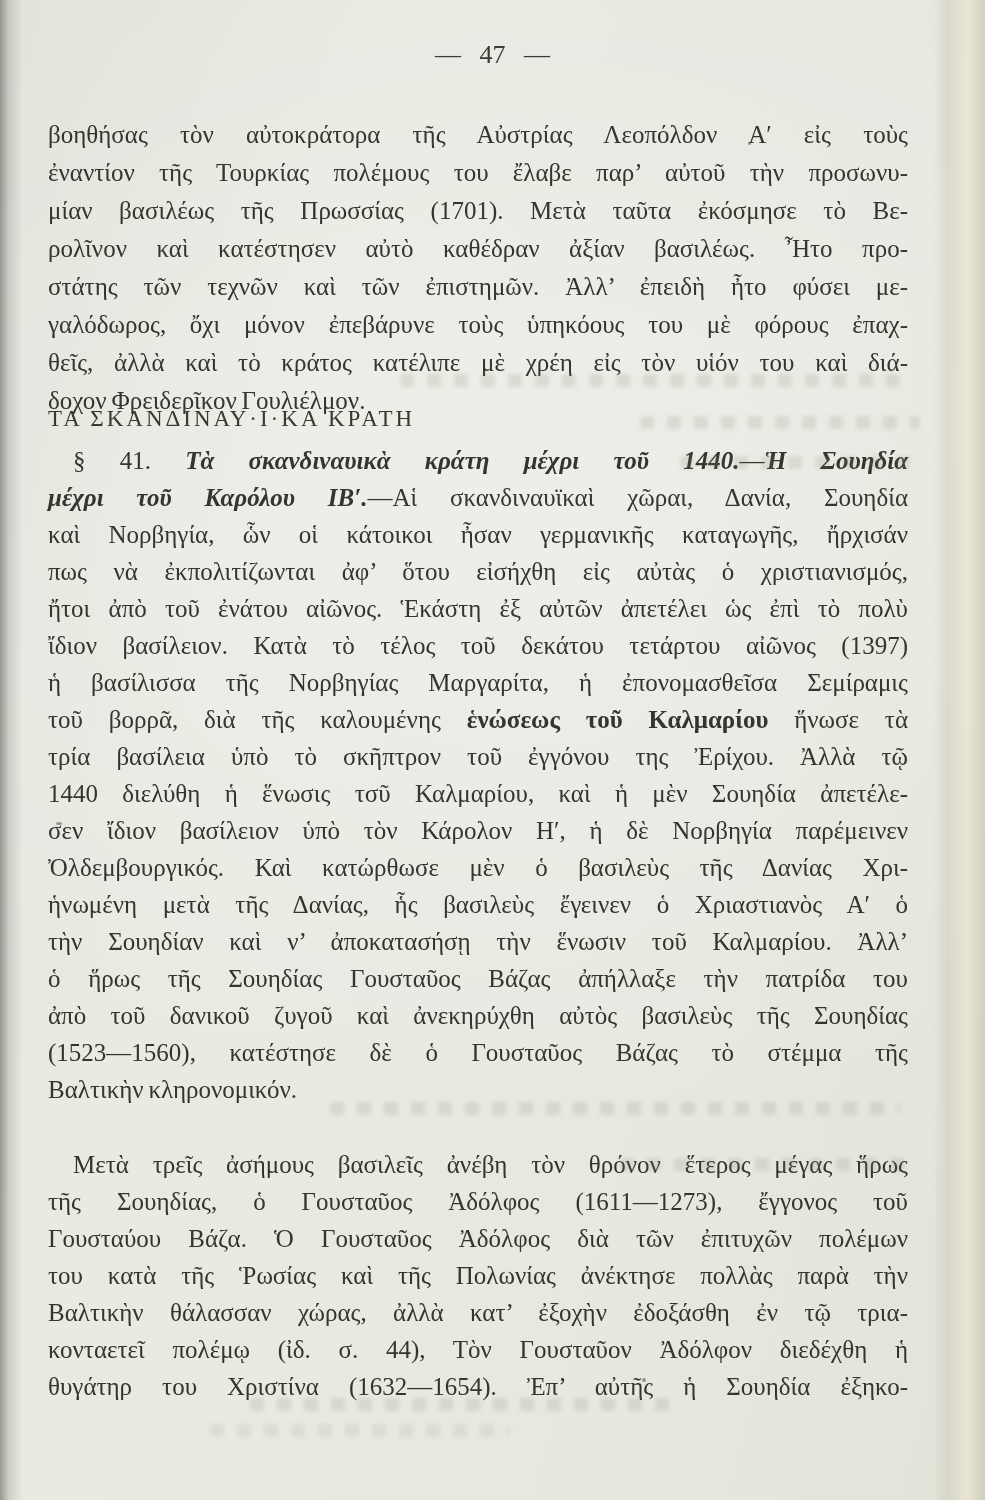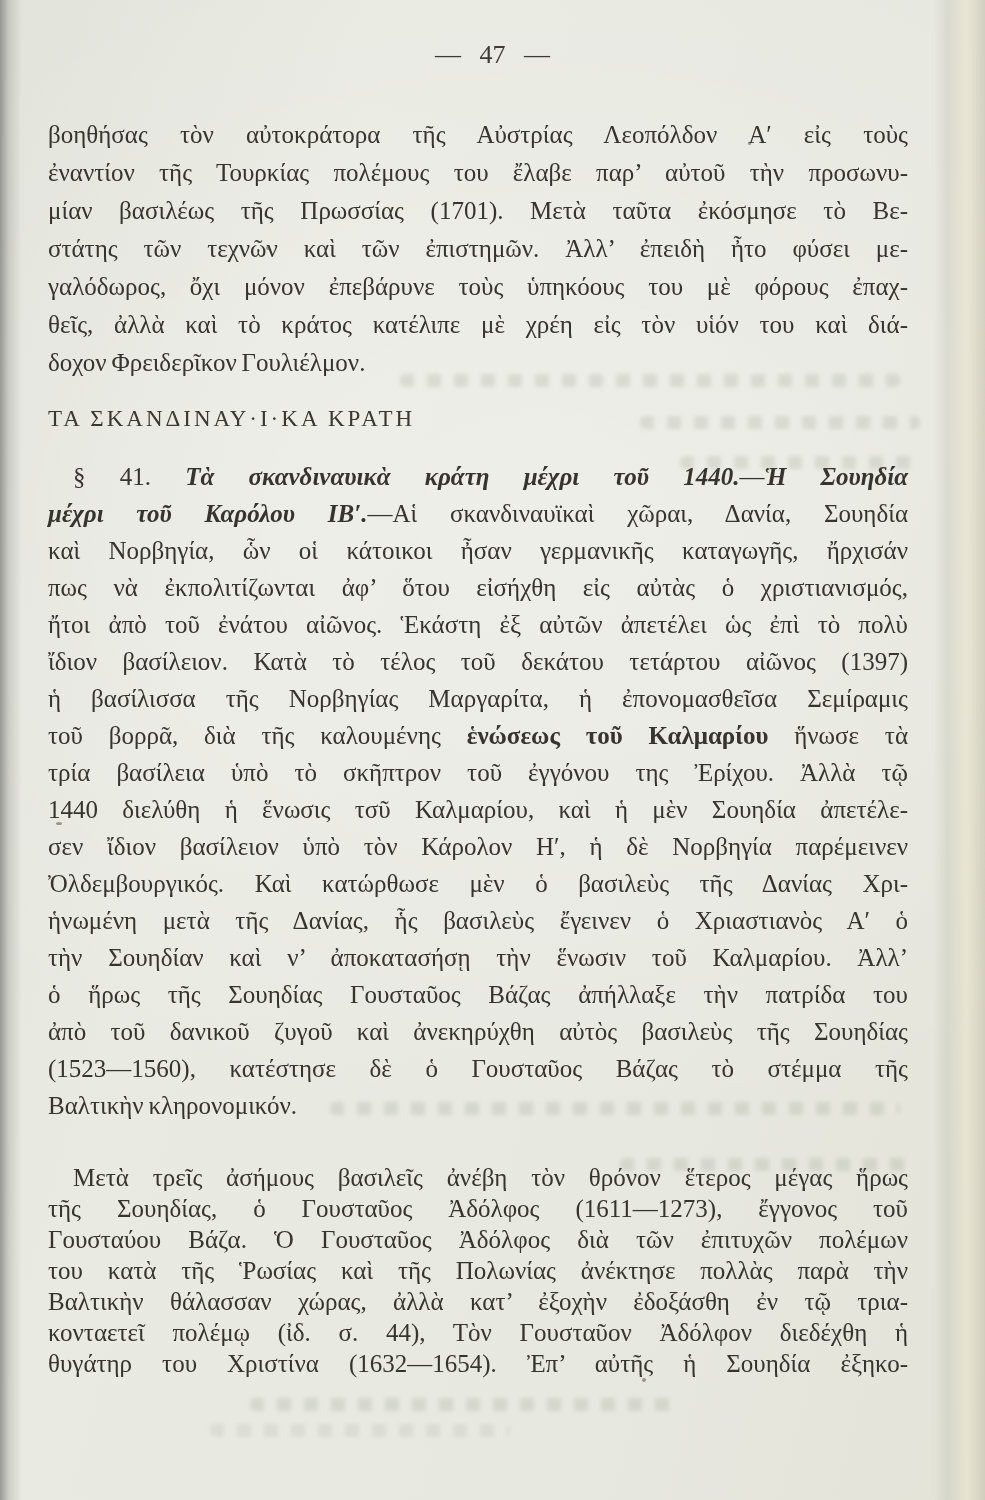--- a/index.html
+++ b/index.html
@@ -18,28 +18,28 @@
     position:absolute; top:40px; left:0; width:100%;
     text-align:center; font-size:26px; color:#3d3b34;
     word-spacing:12px;
   }
   .para {
     position:absolute; left:48px; width:860px;
     font-size:25px; word-spacing:-1.5px;
   }
   .p1 { top:116px;  line-height:38px; }
   .p2 { top:442px;  line-height:37px; }
-  .p3 { top:1146px; line-height:31px; }
+  .p3 { top:1146px; line-height:37px; }
   .heading {
     position:absolute; top:406px; left:48px; width:860px;
     text-align:left; font-size:23px; letter-spacing:3px; color:#3a382f;
   }
   .line { text-align:justify; text-align-last:justify; }
   .line.last { text-align-last:left; }
-  .line.indent { text-indent:25px;margin-top:16px; }
+  .line.indent { text-indent:25px; }
   .seg-n  { font-style:normal; font-weight:normal; }
   .seg-b  { font-weight:bold; }
   .seg-bi { font-weight:bold; font-style:italic; }
 
   
   .edge-left {
     position:absolute; left:0; top:0; width:22px; height:100%;
     background:linear-gradient(90deg, rgba(88,88,84,.55), rgba(122,122,116,.25) 40%, rgba(0,0,0,0));
   }
   .edge-right {
@@ -56,20 +56,21 @@
 </head>
 <body>
 
 <div class="page">
   <div class="pageno">— 47 —</div>
 
   <div class="para p1">
       <div class="line"><span class="seg-n">βοηθήσας τὸν αὐτοκράτορα τῆς Αὐστρίας Λεοπόλδον Α′ εἰς τοὺς</span></div>
       <div class="line"><span class="seg-n">ἐναντίον τῆς Τουρκίας πολέμους του ἔλαβε παρ’ αὐτοῦ τὴν προσωνυ-</span></div>
       <div class="line"><span class="seg-n">μίαν βασιλέως τῆς Πρωσσίας (1701). Μετὰ ταῦτα ἐκόσμησε τὸ Βε-</span></div>
+      <div class="line"><span class="seg-n">ρολῖνον καὶ κατέστησεν αὐτὸ καθέδραν ἀξίαν βασιλέως. Ἦτο προ-</span></div>
       <div class="line"><span class="seg-n">στάτης τῶν τεχνῶν καὶ τῶν ἐπιστημῶν. Ἀλλ’ ἐπειδὴ ἦτο φύσει με-</span></div>
       <div class="line"><span class="seg-n">γαλόδωρος, ὄχι μόνον ἐπεβάρυνε τοὺς ὑπηκόους του μὲ φόρους ἐπαχ-</span></div>
       <div class="line"><span class="seg-n">θεῖς, ἀλλὰ καὶ τὸ κράτος κατέλιπε μὲ χρέη εἰς τὸν υἱόν του καὶ διά-</span></div>
       <div class="line last"><span class="seg-n">δοχον Φρειδερῖκον Γουλιέλμον.</span></div>
     </div>
 
   <div class="heading">ΤΑ ΣΚΑΝΔΙΝΑΥ·Ι·ΚΑ ΚΡΑΤΗ</div>
 
   <div class="para p2">
       <div class="line indent"><span class="seg-n">§ 41. </span><span class="seg-bi">Τὰ σκανδιναυικὰ κράτη μέχρι τοῦ 1440.</span><span class="seg-n">—</span><span class="seg-bi">Ἡ Σουηδία</span></div>

